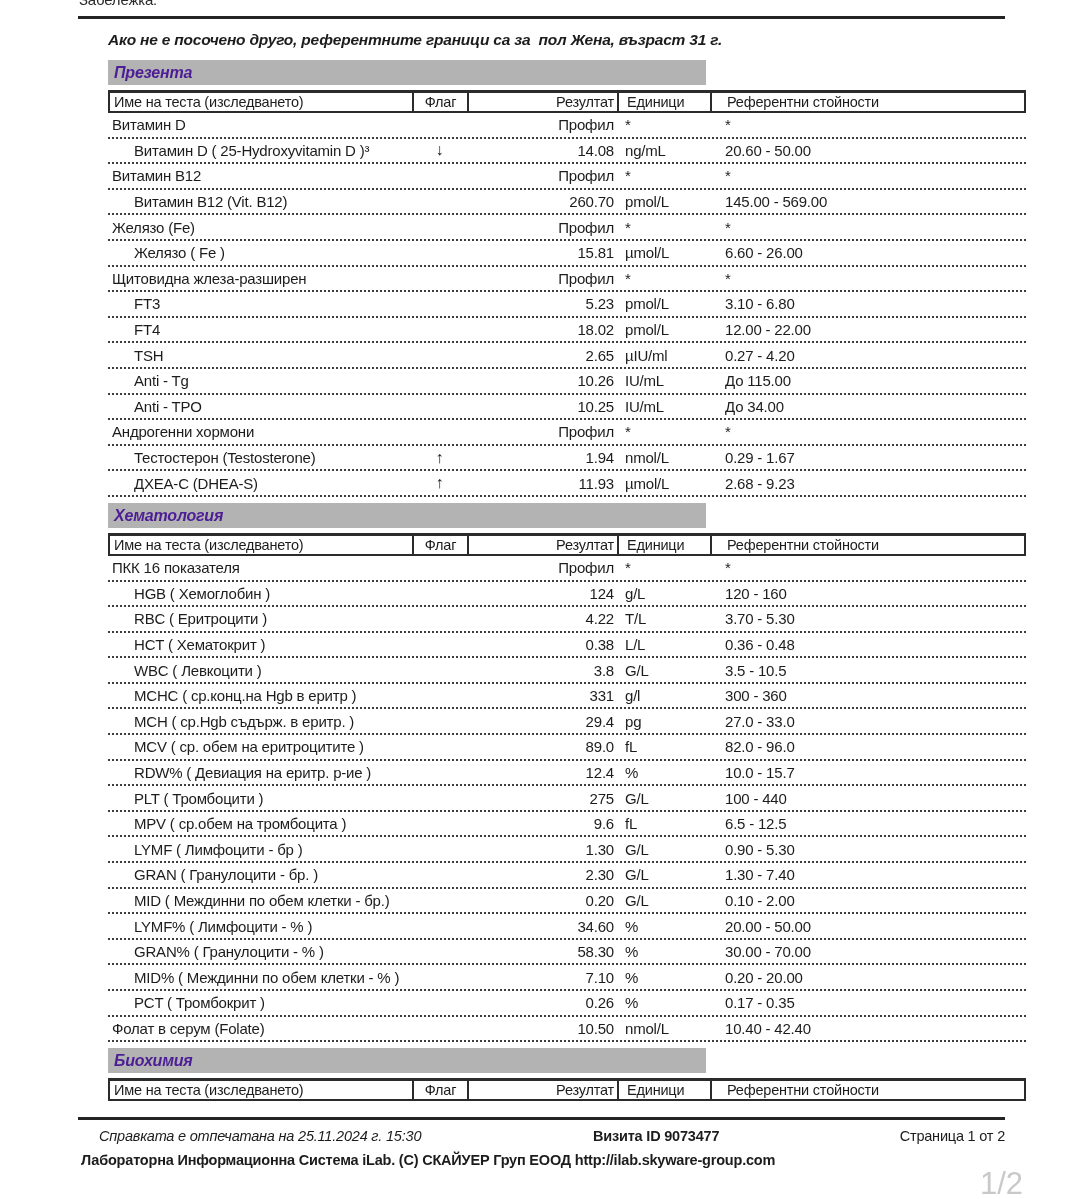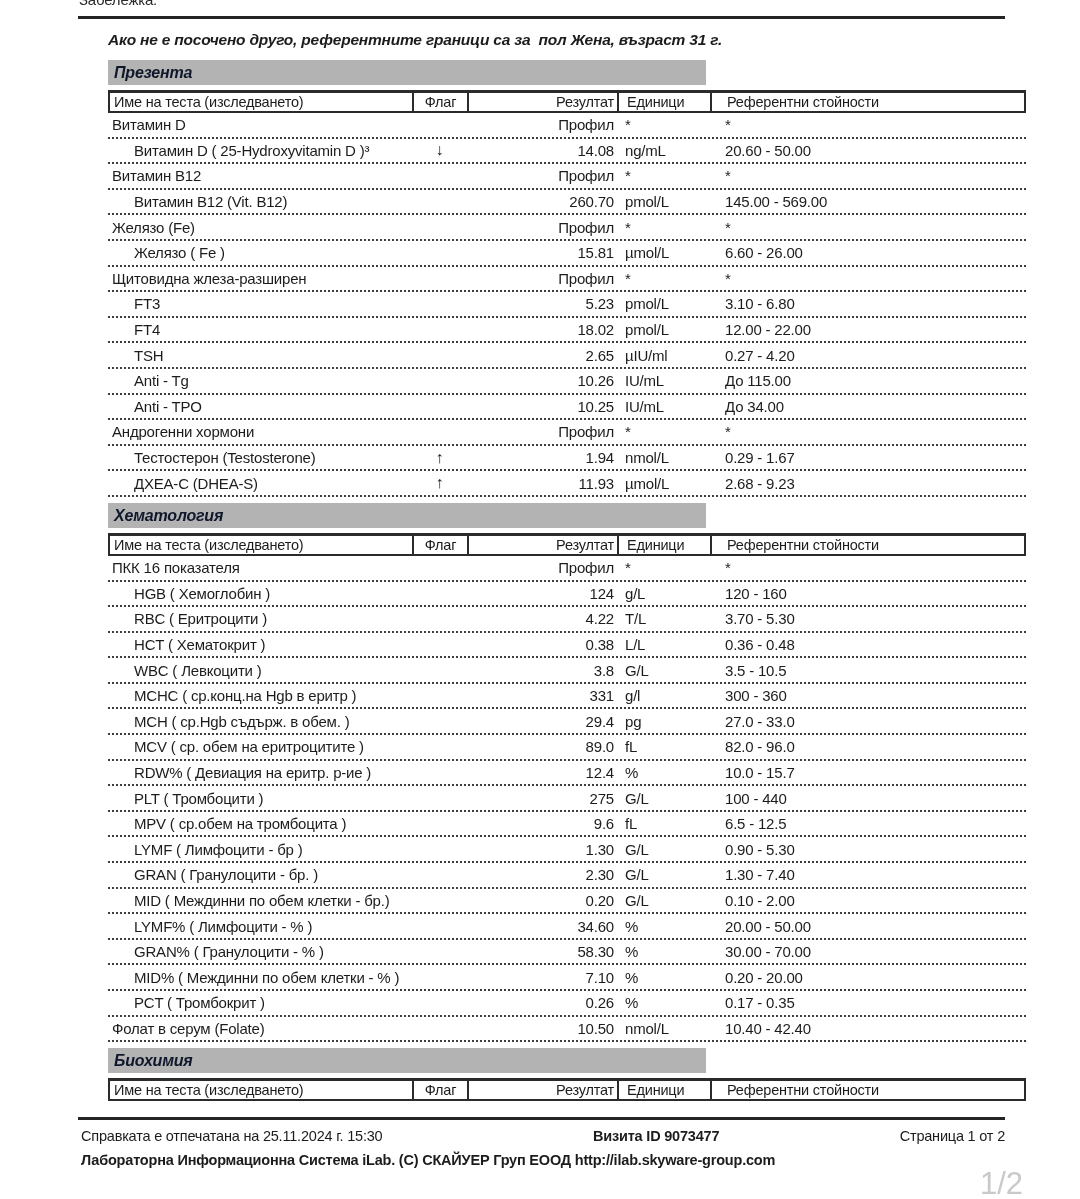--- a/index.html
+++ b/index.html
@@ -22,21 +22,21 @@
   }
   .intro {
     position:absolute; left:108px; top:31px;
     font-size:15.5px; font-weight:bold; white-space:pre;font-style:italic;
   }
   #sections { position:absolute; left:108px; top:60px; width:918px; }
   .section { width:918px; }
   .section + .section { margin-top:6px; }
   .section-bar {
     width:598px; height:25px; line-height:25px;
-    background:#b3b3b3; color:#0f172a;
+    background:#b3b3b3; color:#4c1d95;
     font-weight:bold; font-style:italic; font-size:16px;
     padding-left:6px; margin-bottom:5px;
   }
   .thead {
     display:grid; grid-template-columns:304px 55px 150px 93px auto;
     height:23px; font-size:14.5px;
     border:2px solid #2b2b2b; border-top-width:3px;
     align-items:stretch;
   }
   .thead > div { display:flex; align-items:center; height:100%; }
@@ -54,21 +54,21 @@
   }
   .trow > div { display:flex; align-items:center; overflow:hidden; white-space:nowrap; }
   .trow .c2 { font-size:16px; }
   .trow.bold { font-weight:normal; }
   .trow .indent { padding-left:26px; }
   .botline {
     position:absolute; left:78px; top:1117px;
     width:927px; height:3px; background:#242424;
   }
   .footer-row { position:absolute; top:1128px; left:0; width:1080px; height:18px; font-size:14.5px; }
-  .footer-printed { position:absolute; left:81px; }
+  .footer-printed { position:absolute; left:99px;font-style:italic; }
   .footer-visit { position:absolute; left:593px; font-weight:bold; }
   .footer-page { position:absolute; right:75px;text-align:center; }
   .footer-system {
     position:absolute; top:1152px; left:81px;
     font-size:14.5px; font-weight:bold;
   }
   .corner {
     position:absolute; left:980px; top:1166px;
     font-size:31px; color:#c9c9c9; letter-spacing:0;
   }
@@ -241,21 +241,21 @@
         <div class="c5">3.5 - 10.5</div>
       </div>
       <div class="trow">
         <div class="c1 indent">MCHC ( ср.конц.на Hgb в еритр )</div>
         <div class="c2"></div>
         <div class="c3">331</div>
         <div class="c4">g/l</div>
         <div class="c5">300 - 360</div>
       </div>
       <div class="trow">
-        <div class="c1 indent">MCH ( ср.Hgb съдърж. в обем. )</div>
+        <div class="c1 indent">MCH ( ср.Hgb съдърж. в еритр. )</div>
         <div class="c2"></div>
         <div class="c3">29.4</div>
         <div class="c4">pg</div>
         <div class="c5">27.0 - 33.0</div>
       </div>
       <div class="trow">
         <div class="c1 indent">MCV ( ср. обем на еритроцитите )</div>
         <div class="c2"></div>
         <div class="c3">89.0</div>
         <div class="c4">fL</div>

